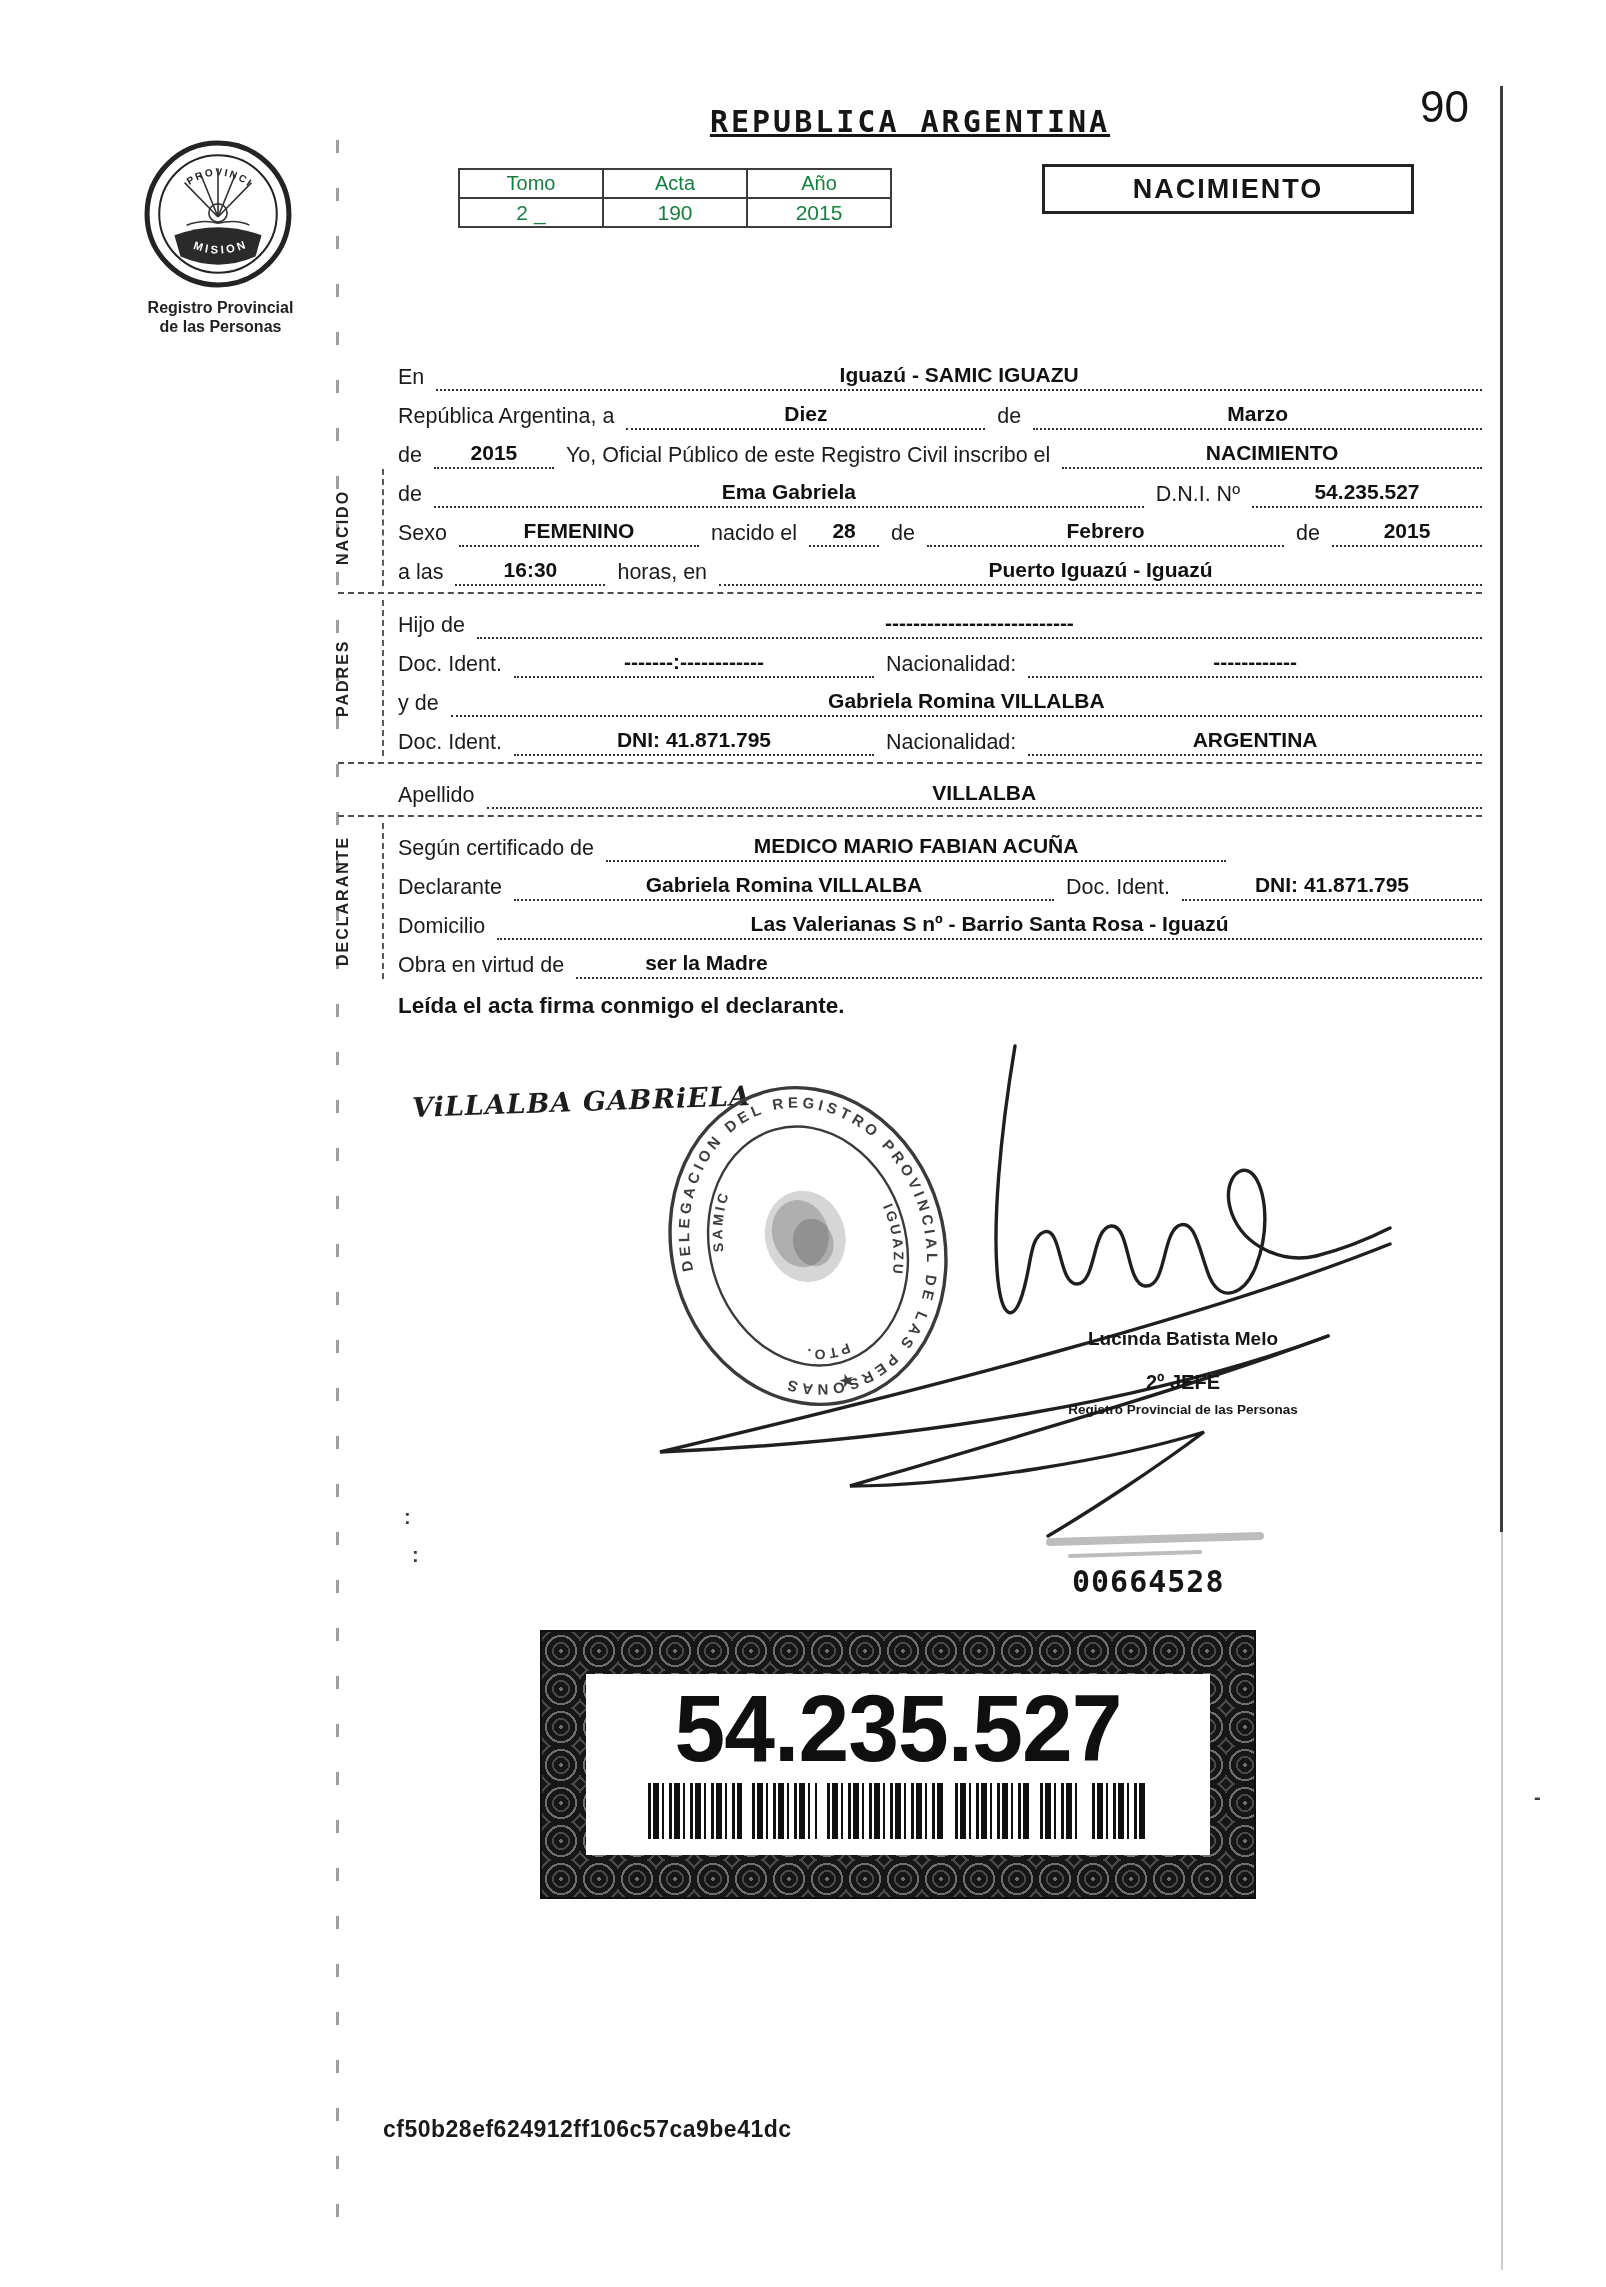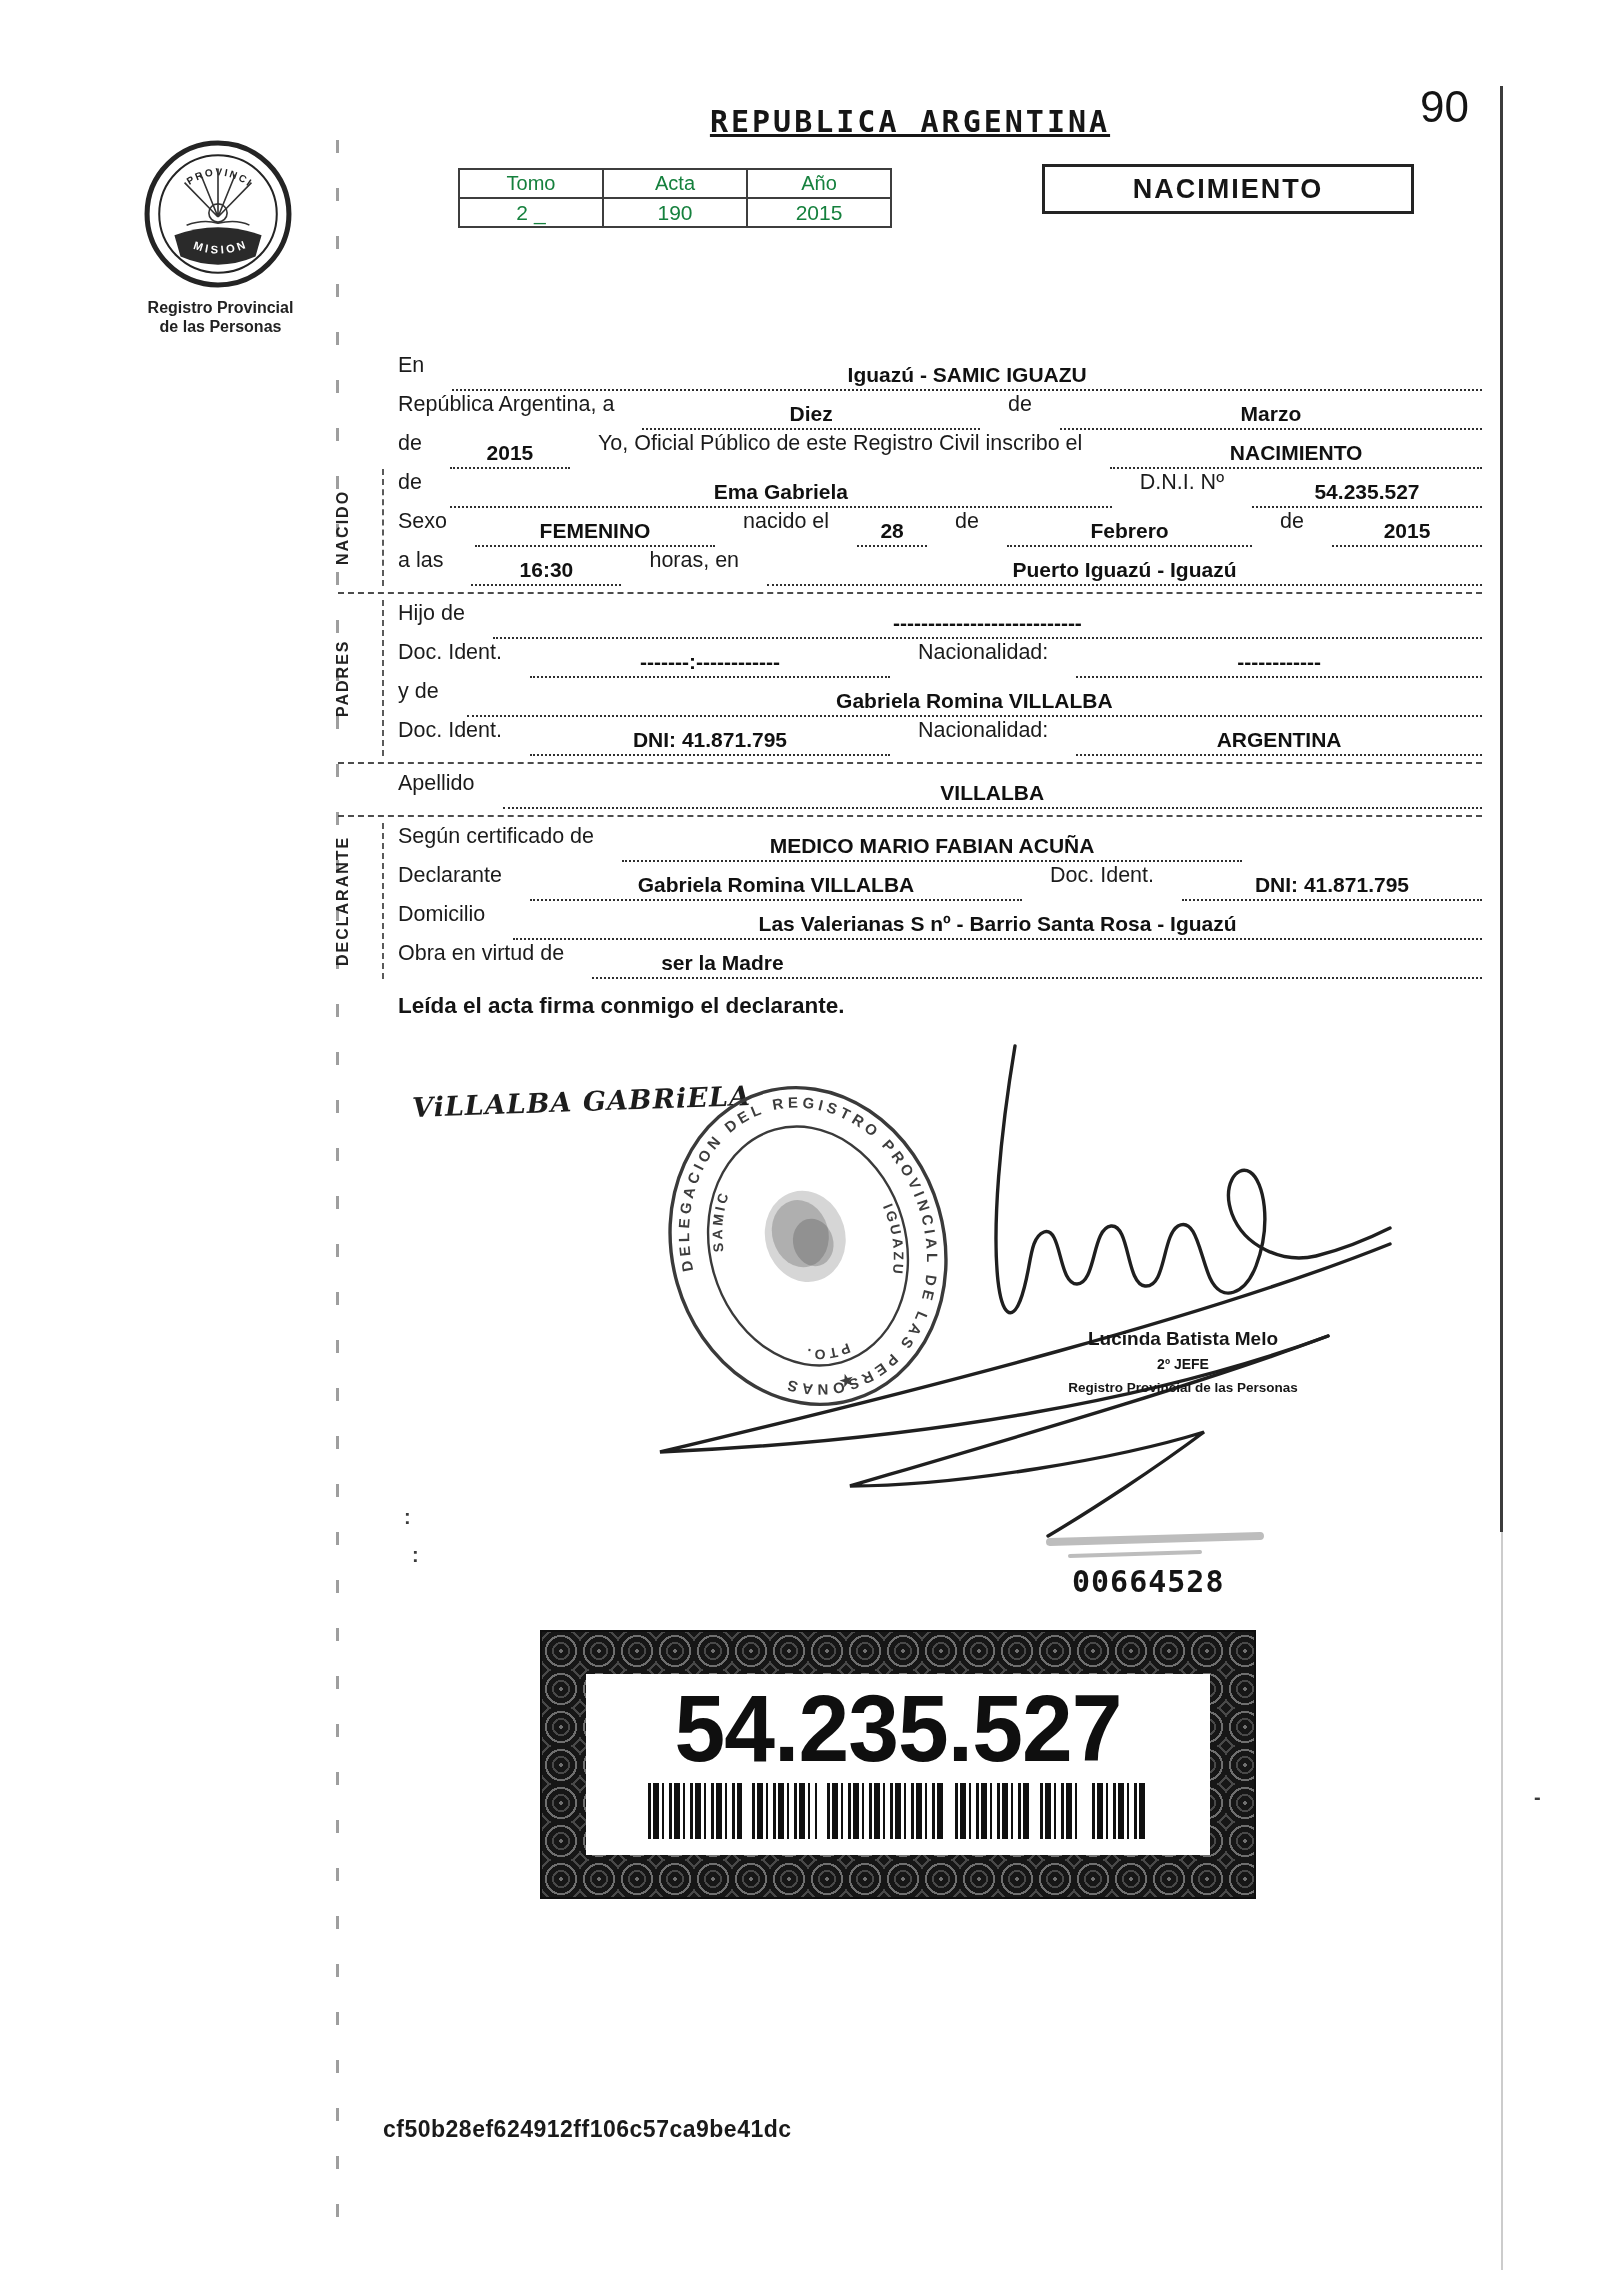--- a/index.html
+++ b/index.html
@@ -29,21 +29,21 @@
   table.rec th { font-size:20px; }
   table.rec td { font-size:21px; }
   .uart { margin-left:6px; }
 
   .act-box { left:1042px; top:164px; width:372px; height:50px; border:3px solid #232323;
       display:flex; align-items:center; justify-content:center;
       font-size:27px; font-weight:600; letter-spacing:2px; color:#161616; }
 
   
   .form { left:398px; top:352px; width:1084px; }
-  .fline { display:flex; height:39px; gap:28px; }
+  .fline { display:flex; align-items:flex-end; height:39px; gap:12px; }
   .lbl { font-size:21.5px; line-height:26px; padding-bottom:1px; white-space:nowrap; color:#1b1b1b; }
   .fld { border-bottom:2px dotted #2e2e2e; display:flex; justify-content:center; align-items:flex-end; }
   .fld.left { justify-content:flex-start; }
   .fld.left .val { margin-left:61px; }
   .val { font-weight:bold; font-size:21px; line-height:26px; white-space:nowrap; padding:0 8px 1px; color:#111; }
   .g1 { flex:1 1 0; } .g4 { flex:4 1 0; } .g5 { flex:5 1 0; }
   .w70 { flex:0 0 70px; } .w120 { flex:0 0 120px; } .w150 { flex:0 0 150px; }
   .w230 { flex:0 0 230px; } .w240 { flex:0 0 240px; } .w300 { flex:0 0 300px; }
   .w360 { flex:0 0 360px; } .w620 { flex:0 0 620px; }
   .section { position:relative; border-left:2px dashed #5a5a5a; margin-left:-16px; padding-left:14px; }
@@ -54,21 +54,21 @@
   .sep { border-top:2px dashed #4c4c4c; margin:6px 0 6px -60px; }
   .cierre { margin-top:14px; font-weight:bold; font-size:22.5px; color:#141414; }
 
   
   .hand { left:412px; top:1086px; font-family:"DejaVu Serif", serif; font-style:italic;
       font-weight:600; font-size:27px; letter-spacing:1px; transform:rotate(-2deg); color:#1d1d1d; }
   .stamp-svg { left:626px; top:1054px; }
   .sig-svg { left:600px; top:1016px; }
   .signer { left:1022px; top:1328px; width:322px; text-align:center; color:#161616; }
   .sname { font-weight:bold; font-size:19px; }
-  .stitle { font-weight:bold; font-size:14px; margin-top:6px; }
+  .stitle { font-weight:bold; font-size:20px; margin-top:21px; }
   .sorg { font-weight:bold; font-size:13.5px; margin-top:8px; }
   .snum { left:1072px; top:1564px; font-family:"DejaVu Sans Mono", monospace;
       font-weight:bold; font-size:30px; letter-spacing:1px; color:#151515; }
 
   
   .bc { left:540px; top:1630px; width:716px; border:2px solid #0e0e0e;
       background-color:#161616;
       background-image:repeating-radial-gradient(circle at 19px 19px,
         rgba(255,255,255,.38) 0 2px, transparent 2px 7px,
         rgba(255,255,255,.22) 7px 9px, transparent 9px 14px);

